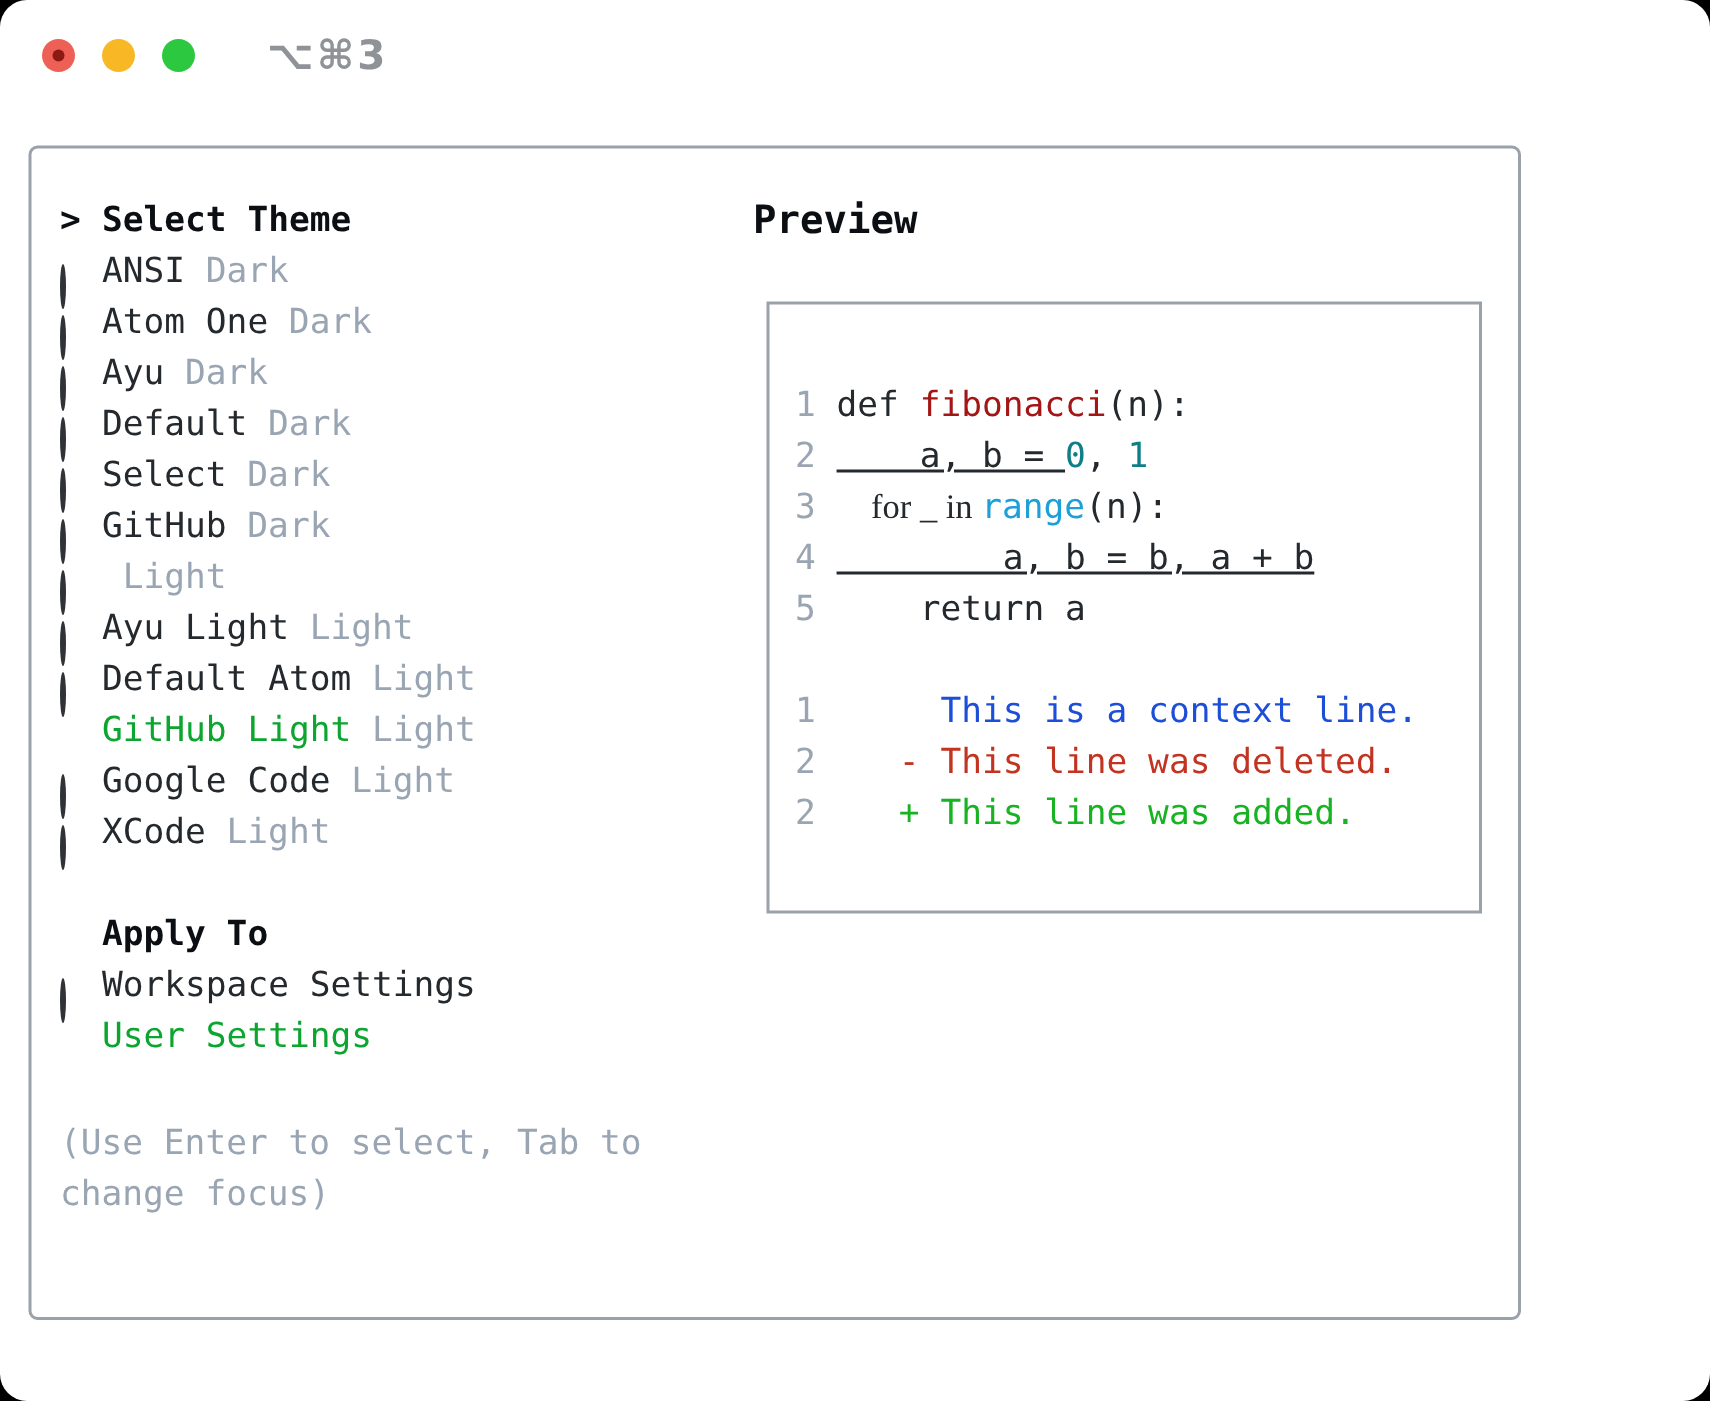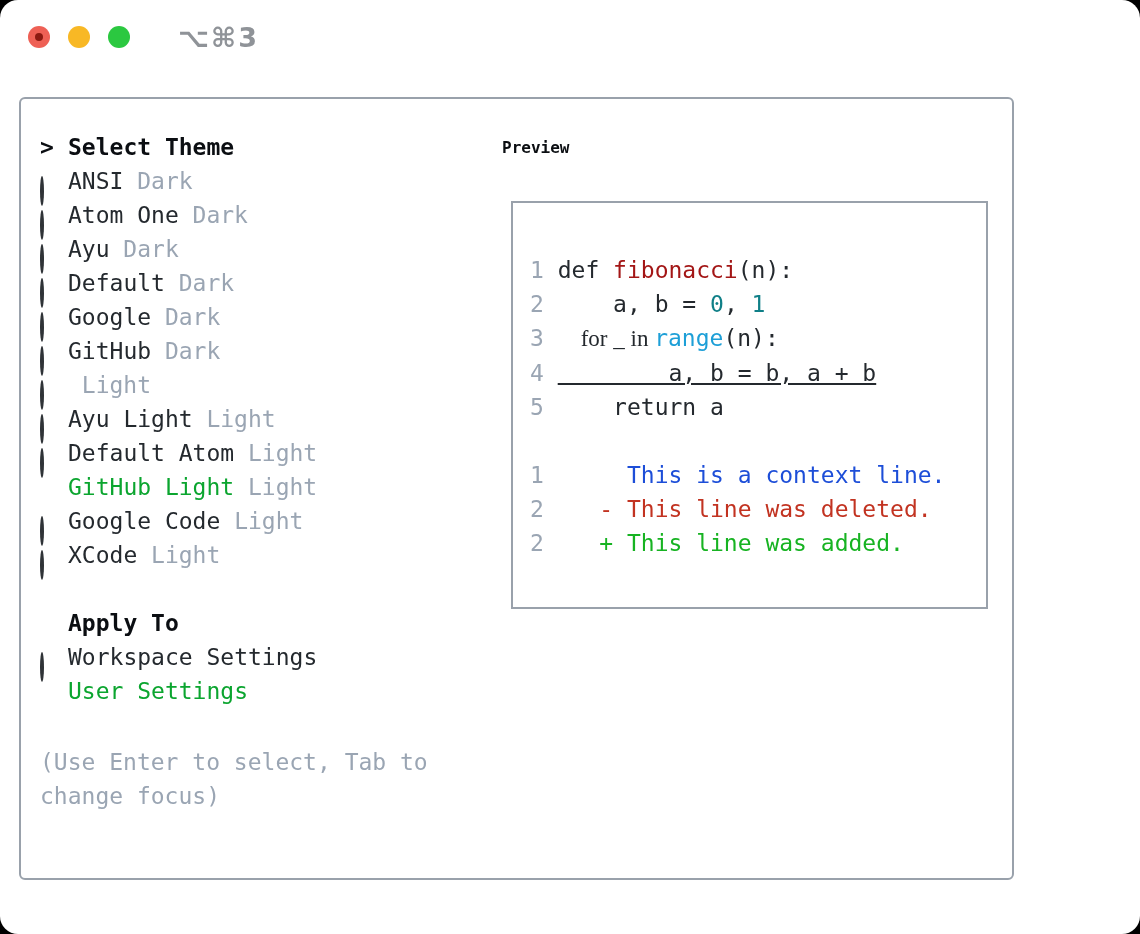--- a/index.html
+++ b/index.html
@@ -45,21 +45,21 @@
   .prefix{font-weight:bold;color:#0b0e12;width:15px;margin-right:13px;flex:0 0 15px;line-height:34px;height:34px;display:flex;align-items:center;}
   .variant{margin-left:13.8px;}
   .spacer{height:34px;}
   .hint{
     position:absolute;left:19px;top:646px;width:445px;
     font-size:23px;line-height:34px;
   }
   
   .preview-label{
     position:absolute;left:481px;top:31px;height:34px;display:flex;align-items:center;
-    font-size:16px;font-weight:bold;color:#0b0e12;
+    font-size:26px;font-weight:bold;color:#0b0e12;
   }
   .preview-box{
     position:absolute;left:490px;top:102px;width:477px;height:408px;
     border:2px solid #99a1ab;box-sizing:border-box;background:#fff;overflow:hidden;
   }
   .preview-box pre{
     margin:0;padding:50px 0 0 17px;
     font-family:"DejaVu Sans Mono","Liberation Mono",monospace;
     font-size:23px;line-height:34px;
   }
@@ -101,21 +101,21 @@
             <span>Ayu</span>
             <span class="variant" style="color: rgb(154, 165, 179);">Dark</span>
           </div>
           <div class="row">
             <span class="slot"><span class="bullet"></span></span>
             <span>Default</span>
             <span class="variant" style="color: rgb(154, 165, 179);">Dark</span>
           </div>
           <div class="row">
             <span class="slot"><span class="bullet"></span></span>
-            <span>Google</span>
+            <span>Select</span>
             <span class="variant" style="color: rgb(154, 165, 179);">Dark</span>
           </div>
           <div class="row">
             <span class="slot"><span class="bullet"></span></span>
             <span>GitHub</span>
             <span class="variant" style="color: rgb(154, 165, 179);">Dark</span>
           </div>
           <div class="row">
             <span class="slot"><span class="bullet"></span></span>
             <span class="variant" style="color: rgb(154, 165, 179);">Light</span>
@@ -161,21 +161,21 @@
             <span style="color: rgb(11, 165, 47);">User Settings</span>
           </div>
         </div>
     </div>
 
     <div class="hint" style="color: rgb(154, 165, 179);">(Use Enter to select, Tab to change focus)</div>
 
     <div class="preview-label">Preview</div>
     <div class="preview-box">
       <pre id="preview-code"><span style="color: rgb(154, 165, 179);">1 </span><span style="color: rgb(36, 41, 46);">def </span><span style="color: rgb(163, 22, 22);">fibonacci</span><span style="color: rgb(36, 41, 46);">(n):</span>
-<span style="color: rgb(154, 165, 179);">2 </span><span style="color: rgb(36, 41, 46);">    a, b = </span><span style="color: rgb(15, 127, 135);">0</span><span style="color: rgb(36, 41, 46);">, </span><span style="color: rgb(15, 127, 135);">1</span>
+<span style="color: rgb(154, 165, 179);">2 </span><span style="color: rgb(36, 41, 46); text-decoration: underline;">    a, b = </span><span style="color: rgb(15, 127, 135);">0</span><span style="color: rgb(36, 41, 46);">, </span><span style="color: rgb(15, 127, 135);">1</span>
 <span style="color: rgb(154, 165, 179);">3 </span><span style="color: rgb(36, 41, 46); font-family: Liberation Serif, serif;">    for _ in </span><span style="color: rgb(29, 159, 215);">range</span><span style="color: rgb(36, 41, 46);">(n):</span>
 <span style="color: rgb(154, 165, 179);">4 </span><span style="color: rgb(36, 41, 46); text-decoration: underline;">        a, b = b, a + b</span>
 <span style="color: rgb(154, 165, 179);">5 </span><span style="color: rgb(36, 41, 46);">    return a</span>
 <span style="color: rgb(154, 165, 179);"></span>
 <span style="color: rgb(154, 165, 179);">1 </span><span style="color: #1d4ed8;">     This is a context line.</span>
 <span style="color: rgb(154, 165, 179);">2 </span><span style="color: rgb(194, 51, 33);">   - This line was deleted.</span>
 <span style="color: rgb(154, 165, 179);">2 </span><span style="color: rgb(23, 179, 34);">   + This line was added.</span>
 </pre>
     </div>
 

